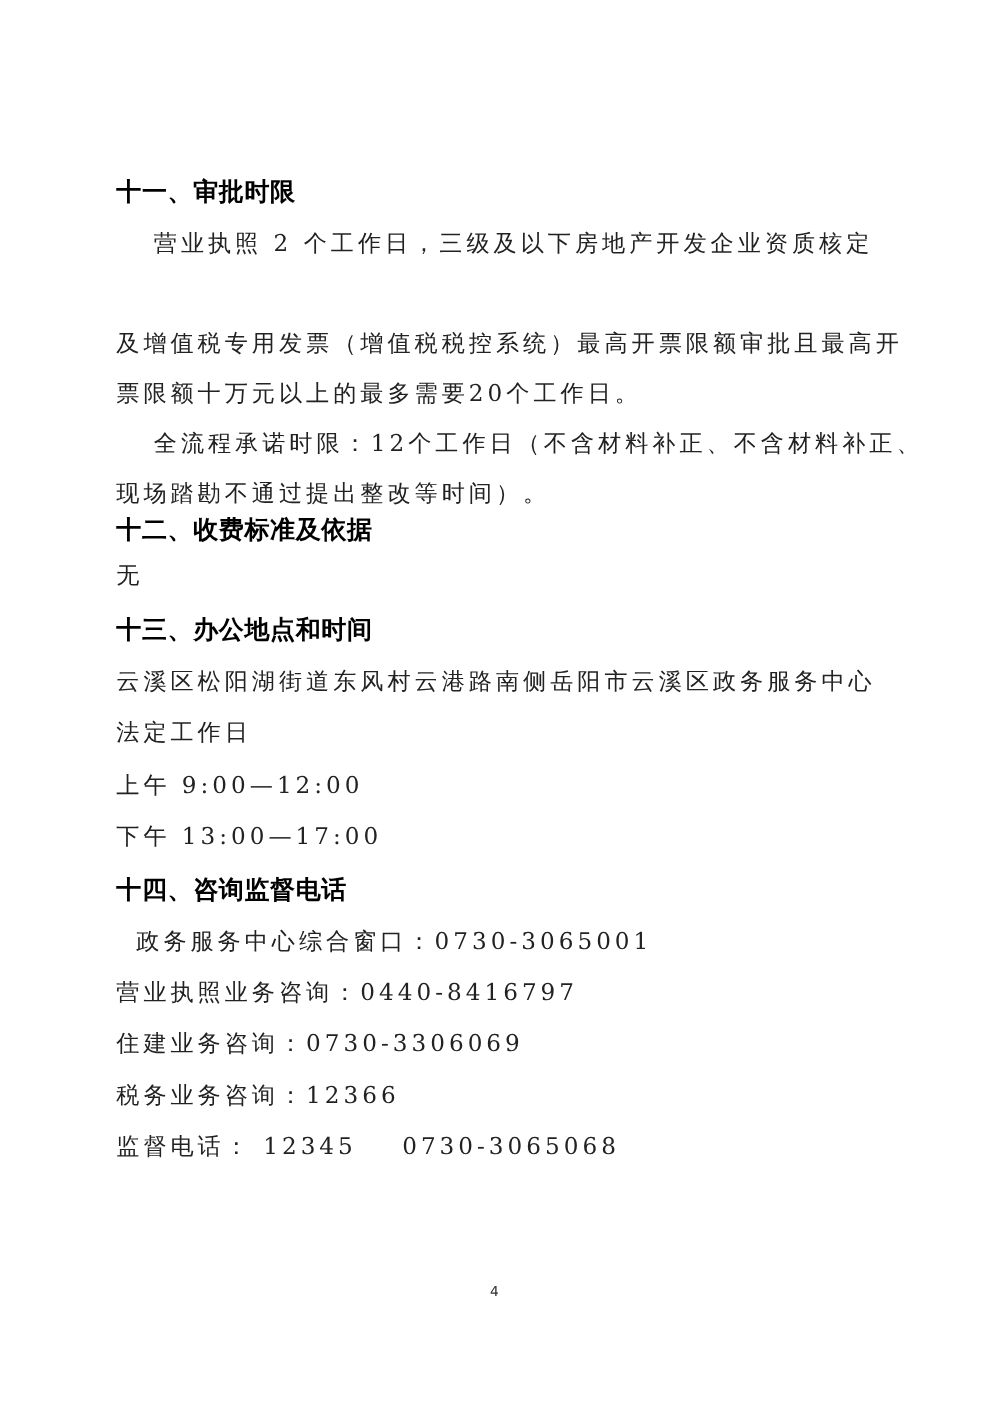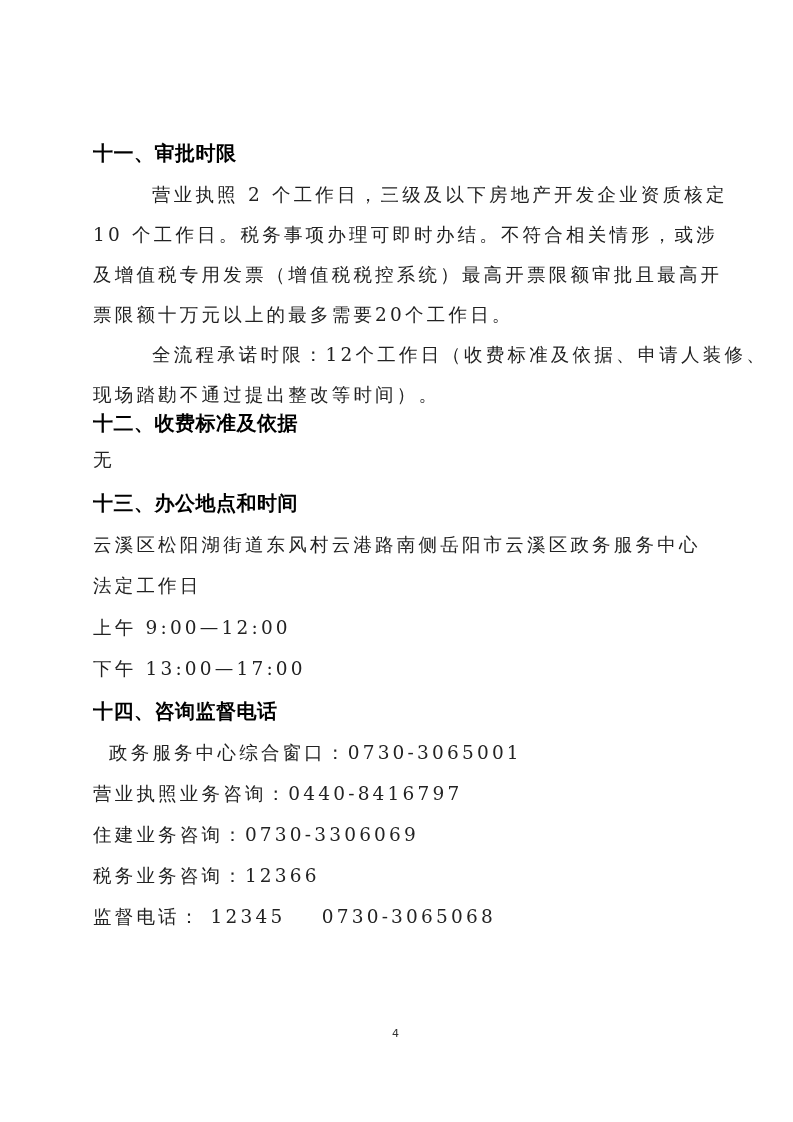--- a/index.html
+++ b/index.html
@@ -31,41 +31,40 @@
       letter-spacing: 0.5px;
     }
     .line {
       position: absolute;
       left: 93px;
       font-size: 18.5px;
       white-space: nowrap;
       color: #222;
       letter-spacing: 3.2px;
     }
-    .indent { left: 152px; }
+    .indent { left: 123px; }
     .page-number {
       position: absolute;
       left: 392px;
       top: 1027px;
       font-family: "DejaVu Sans", "Liberation Sans", sans-serif;
       font-size: 11px;
       color: #333;
     }
   </style>
 </head>
 <body>
 
 <div class="page">
 
   <div class="heading" style="top:140px;">十一、审批时限</div>
   <div class="line indent" style="top:182px;">营业执照 2 个工作日，三级及以下房地产开发企业资质核定</div>
-  <div class="line" style="top:222px;">10 个工作日。税务事项办理可即时办结。不符合相关情形，或涉</div>
   <div class="line" style="top:262px;">及增值税专用发票（增值税税控系统）最高开票限额审批且最高开</div>
   <div class="line" style="top:302px;">票限额十万元以上的最多需要20个工作日。</div>
-  <div class="line indent" style="top:342px;">全流程承诺时限：12个工作日（收费标准及依据、申请人装修、</div>
+  <div class="line indent" style="top:342px;">全流程承诺时限：12个工作日（不含材料补正、不含材料补正、</div>
   <div class="line" style="top:382px;">现场踏勘不通过提出整改等时间）。</div>
 
   <div class="heading" style="top:410px;font-family:Liberation Mono, monospace;">十二、收费标准及依据</div>
   <div class="line" style="top:447px;">无</div>
 
   <div class="heading" style="top:490px;">十三、办公地点和时间</div>
   <div class="line" style="top:532px;">云溪区松阳湖街道东风村云港路南侧岳阳市云溪区政务服务中心</div>
   <div class="line" style="top:573px;">法定工作日</div>
   <div class="line" style="top:615px;">上午 9:00—12:00</div>
   <div class="line" style="top:656px;">下午 13:00—17:00</div>

